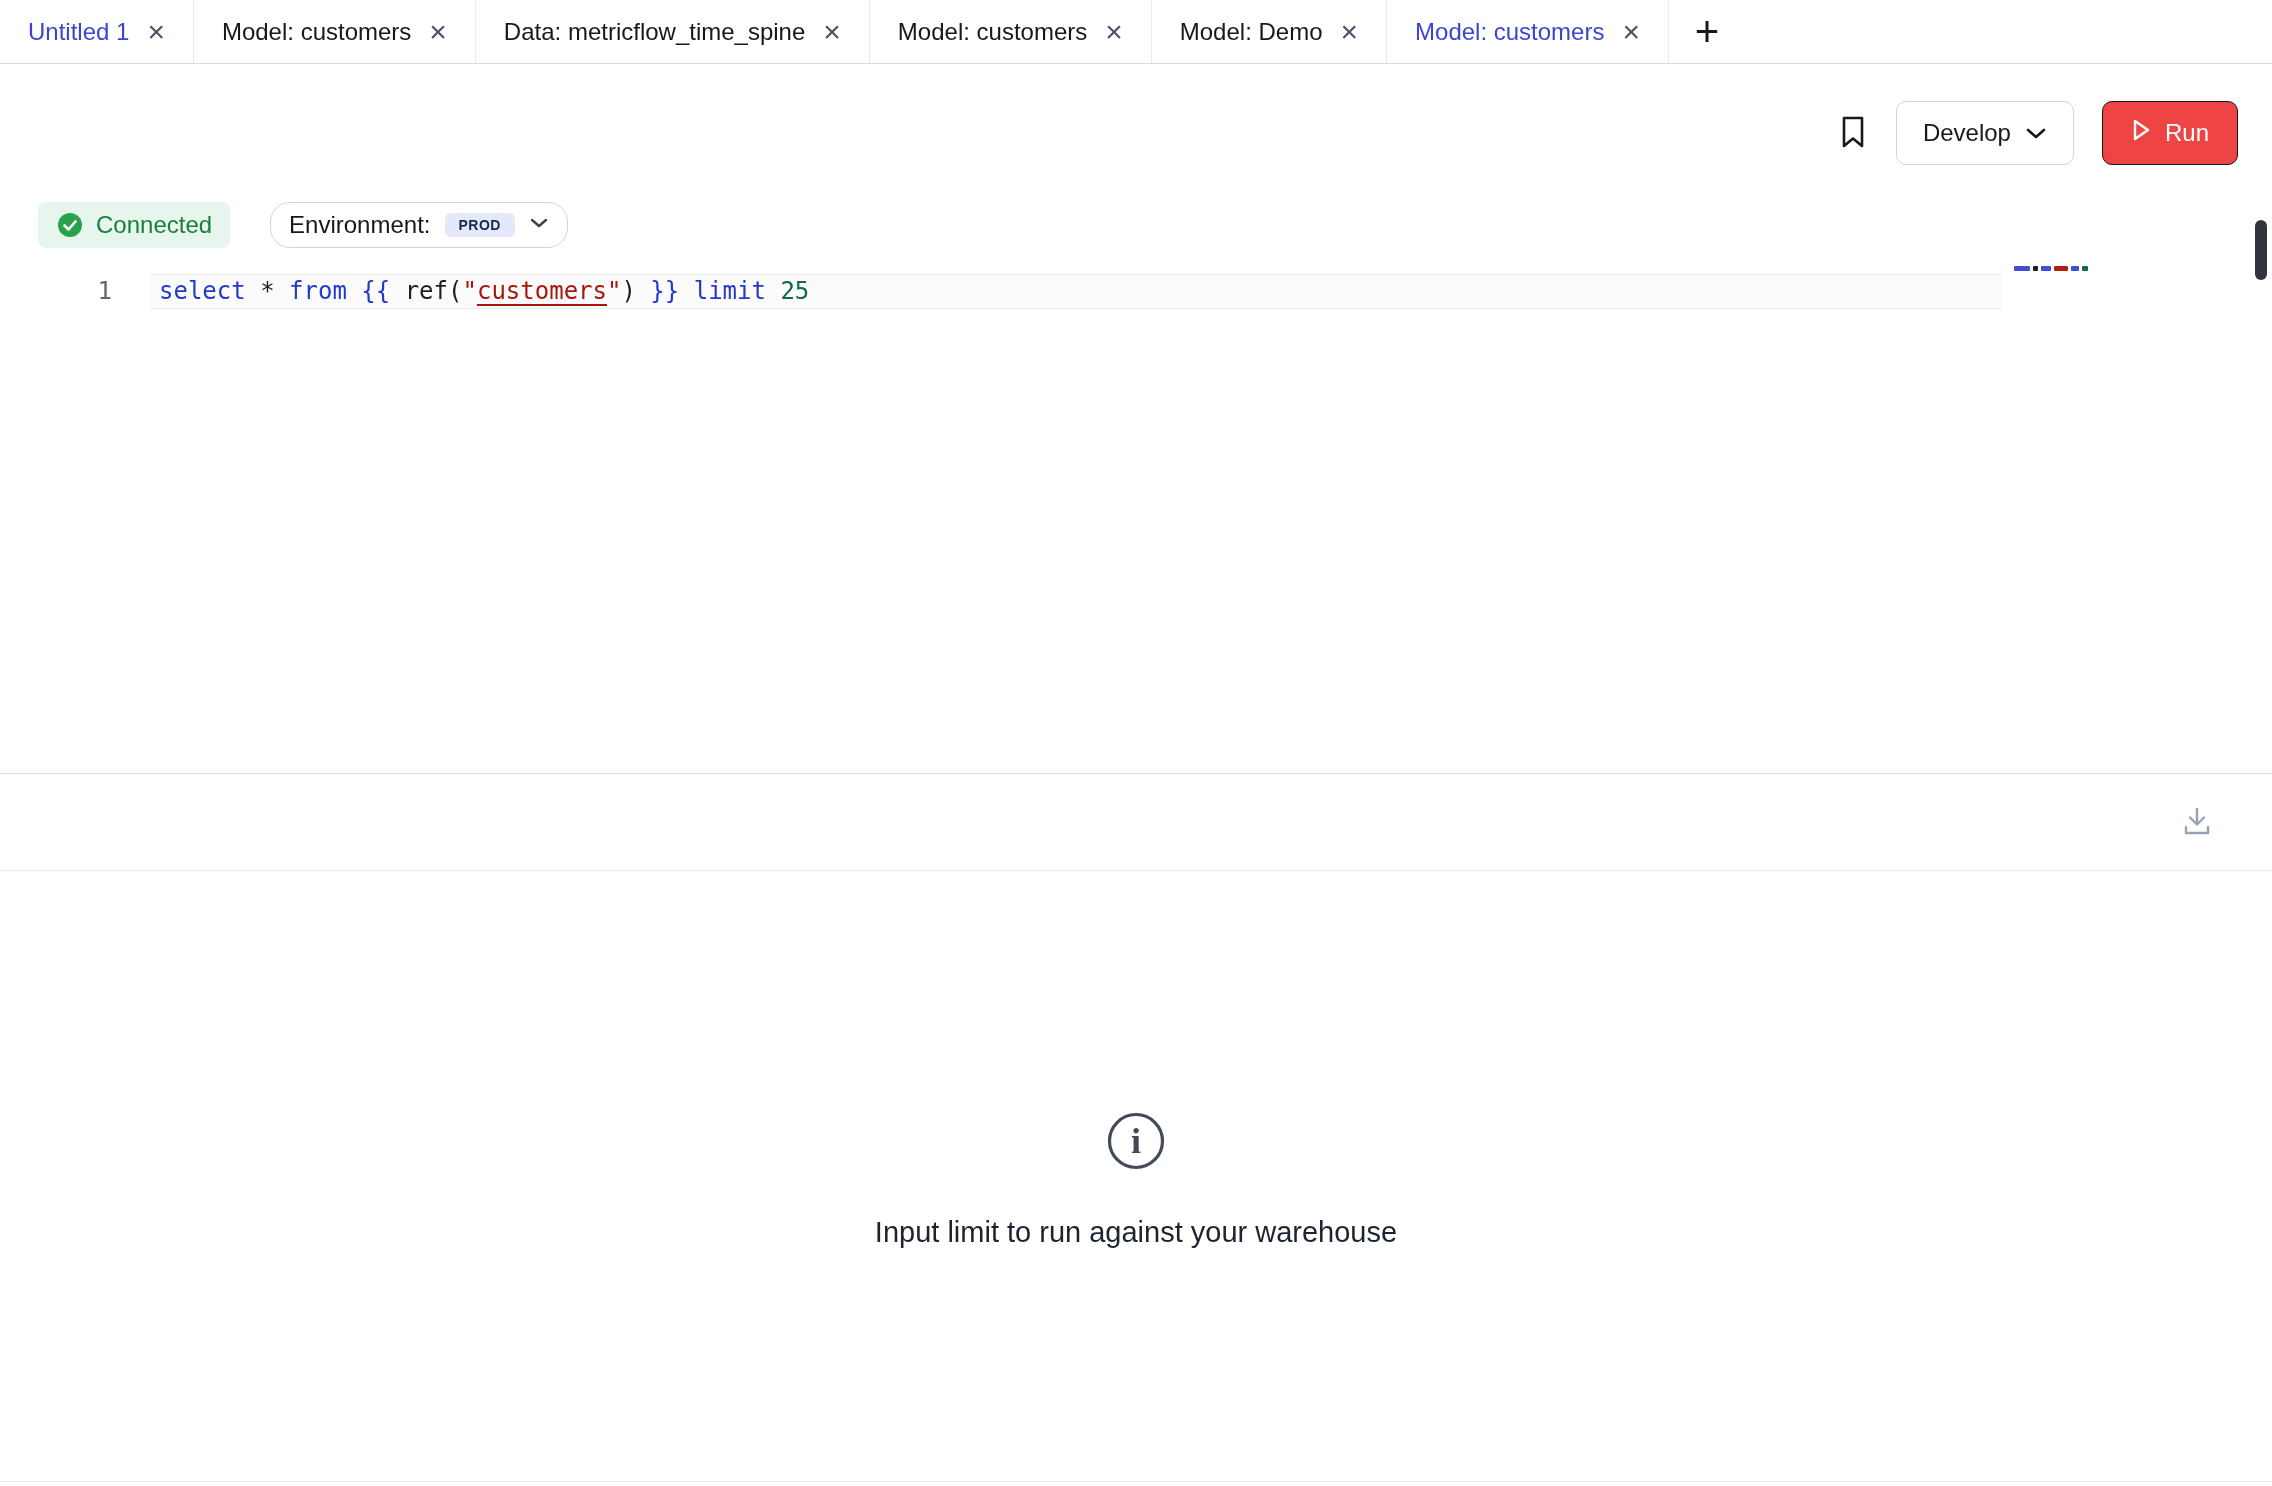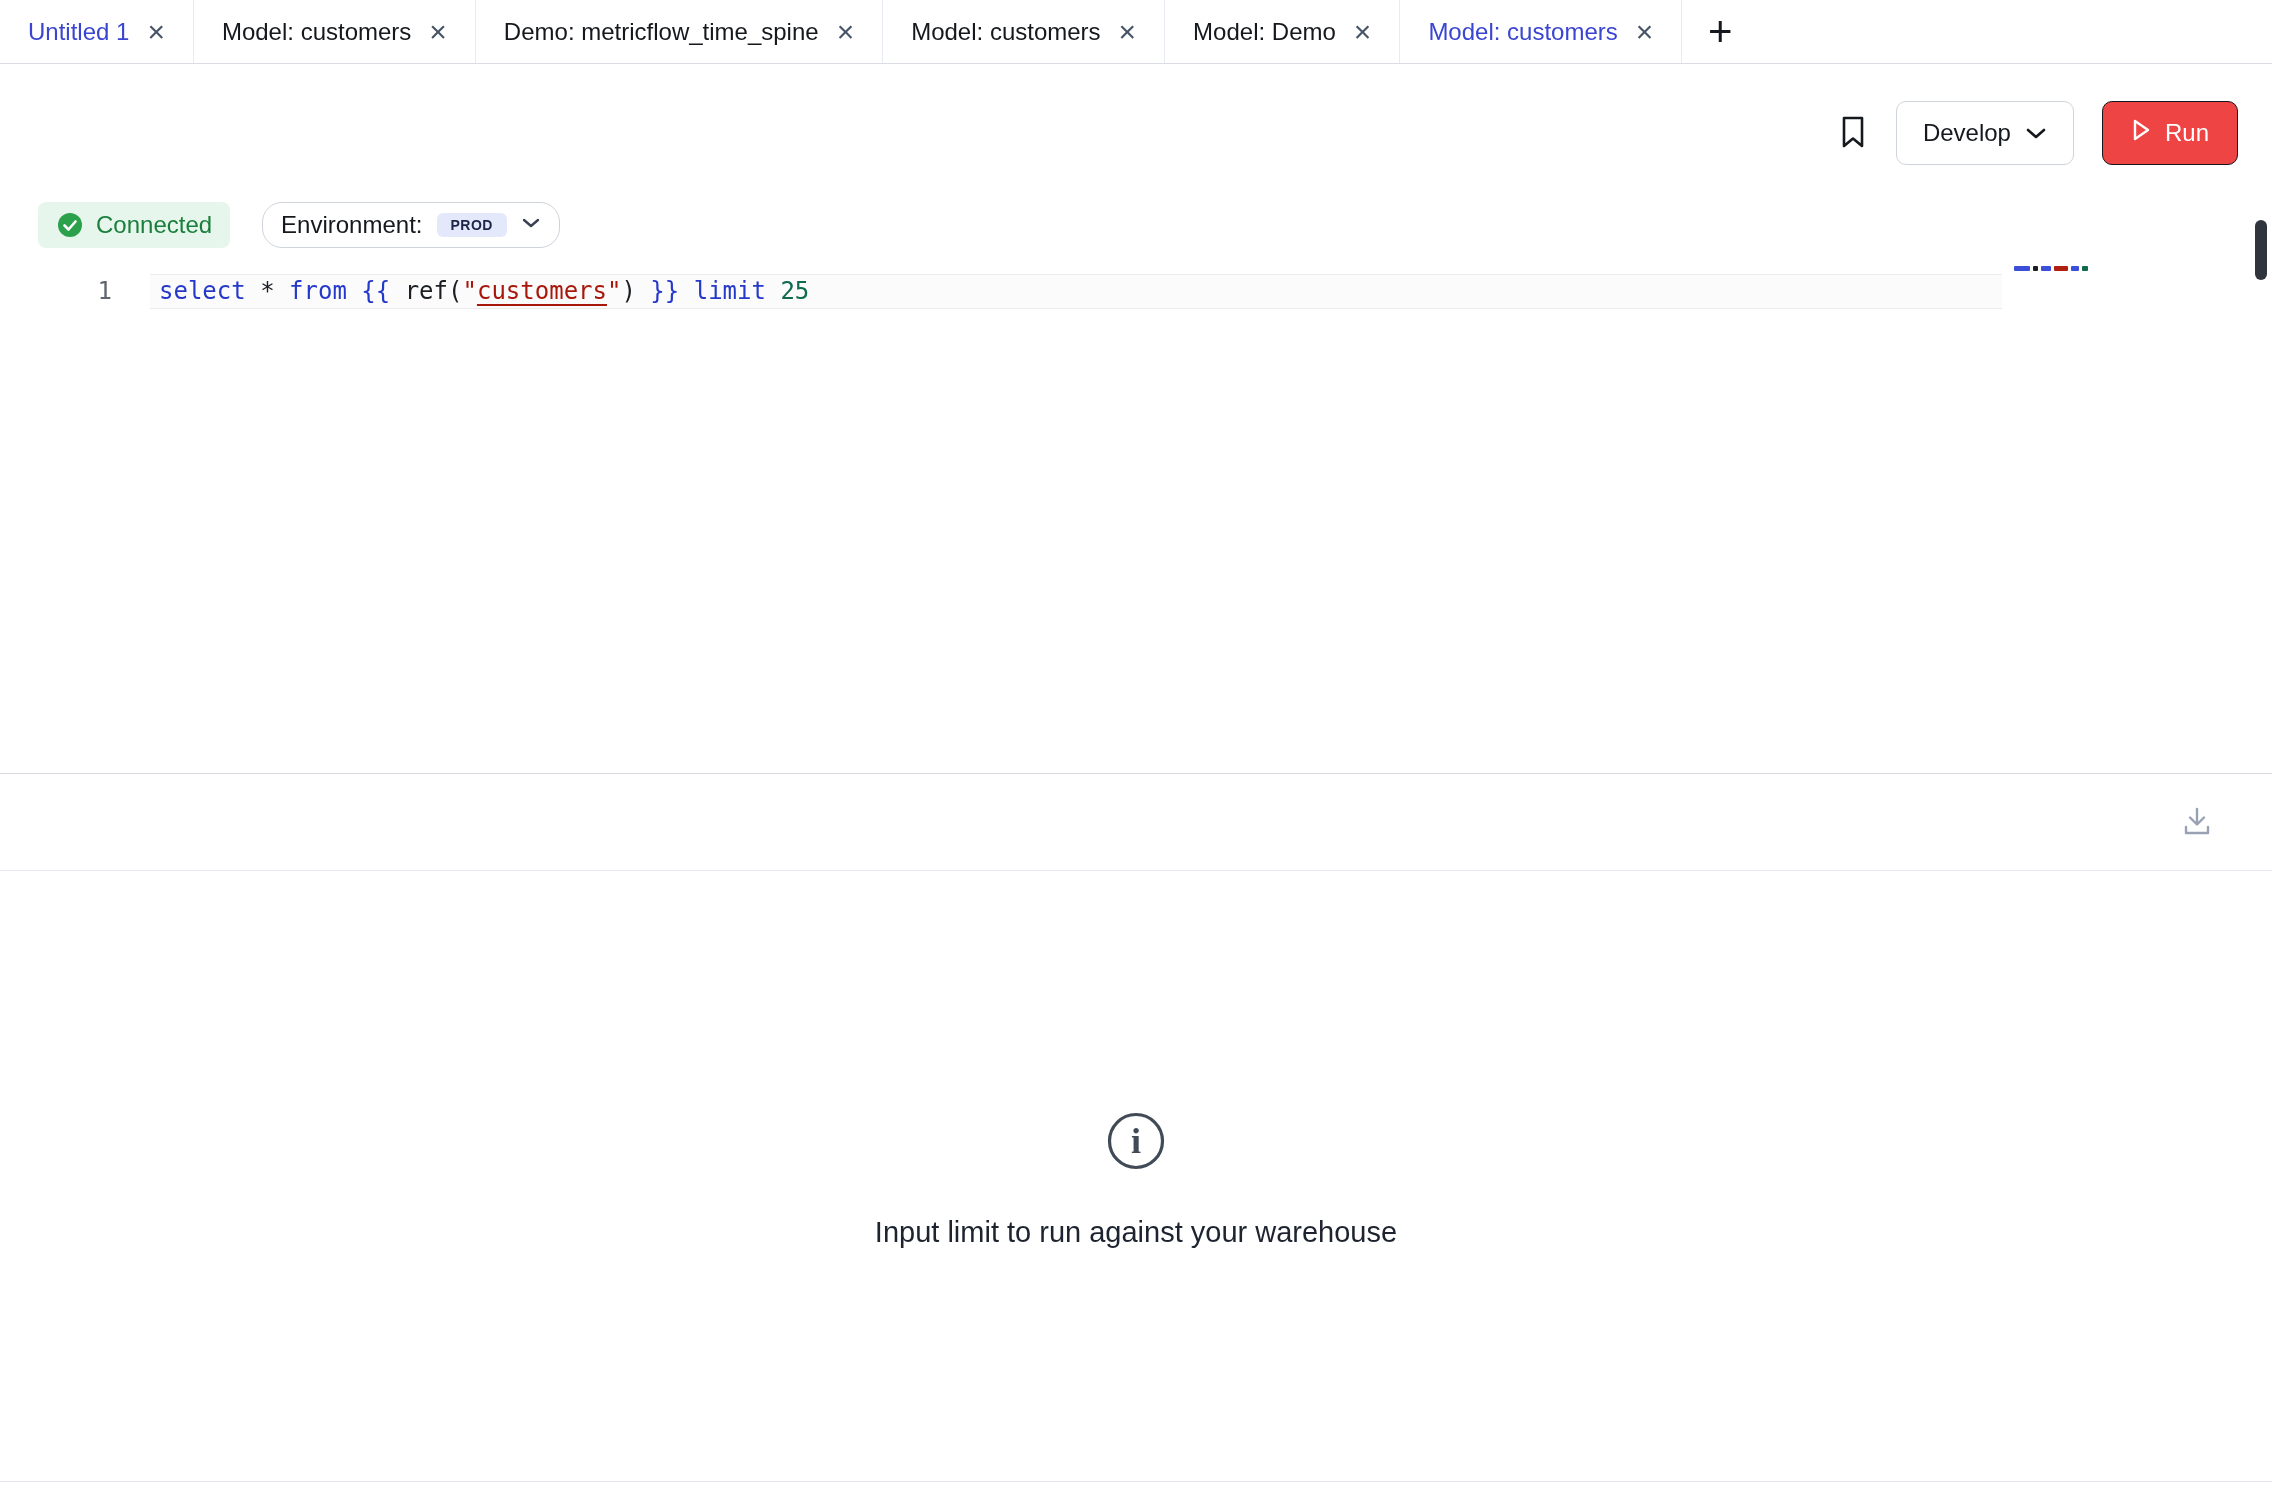--- a/index.html
+++ b/index.html
@@ -53,21 +53,21 @@
     padding: 0 26px;
   }
   .btn-run {
     background: #ef4444; border: 1px solid #15171c; color: #ffffff;
     padding: 0 28px;
   }
 
   
   .statusrow {
     position: absolute; top: 202px; left: 38px; height: 46px;
-    display: flex; align-items: center; gap: 32px;
+    display: flex; align-items: center; gap: 40px;
   }
   .badge-connected {
     display: flex; align-items: center; gap: 12px;
     background: #e7f6ec; border-radius: 8px; height: 46px; padding: 0 18px;
     font-size: 24px; color: #1a7f3c; font-weight: 500;
   }
   .env-select {
     display: flex; align-items: center; gap: 14px;
     border: 1px solid #cfd4dc; border-radius: 20px; height: 46px;
     padding: 0 18px; background: #fff; cursor: pointer;
@@ -144,21 +144,21 @@
   <div id="tab-list" style="display:flex;align-items:stretch;">
       <div class="tab accent">
         <span class="tab-label">Untitled 1</span>
         <span class="tab-close">×</span>
       </div>
       <div class="tab">
         <span class="tab-label">Model: customers</span>
         <span class="tab-close">×</span>
       </div>
       <div class="tab">
-        <span class="tab-label">Demo: metricflow_time_spine</span>
+        <span class="tab-label">Data: metricflow_time_spine</span>
         <span class="tab-close">×</span>
       </div>
       <div class="tab">
         <span class="tab-label">Model: customers</span>
         <span class="tab-close">×</span>
       </div>
       <div class="tab">
         <span class="tab-label">Model: Demo</span>
         <span class="tab-close">×</span>
       </div>

